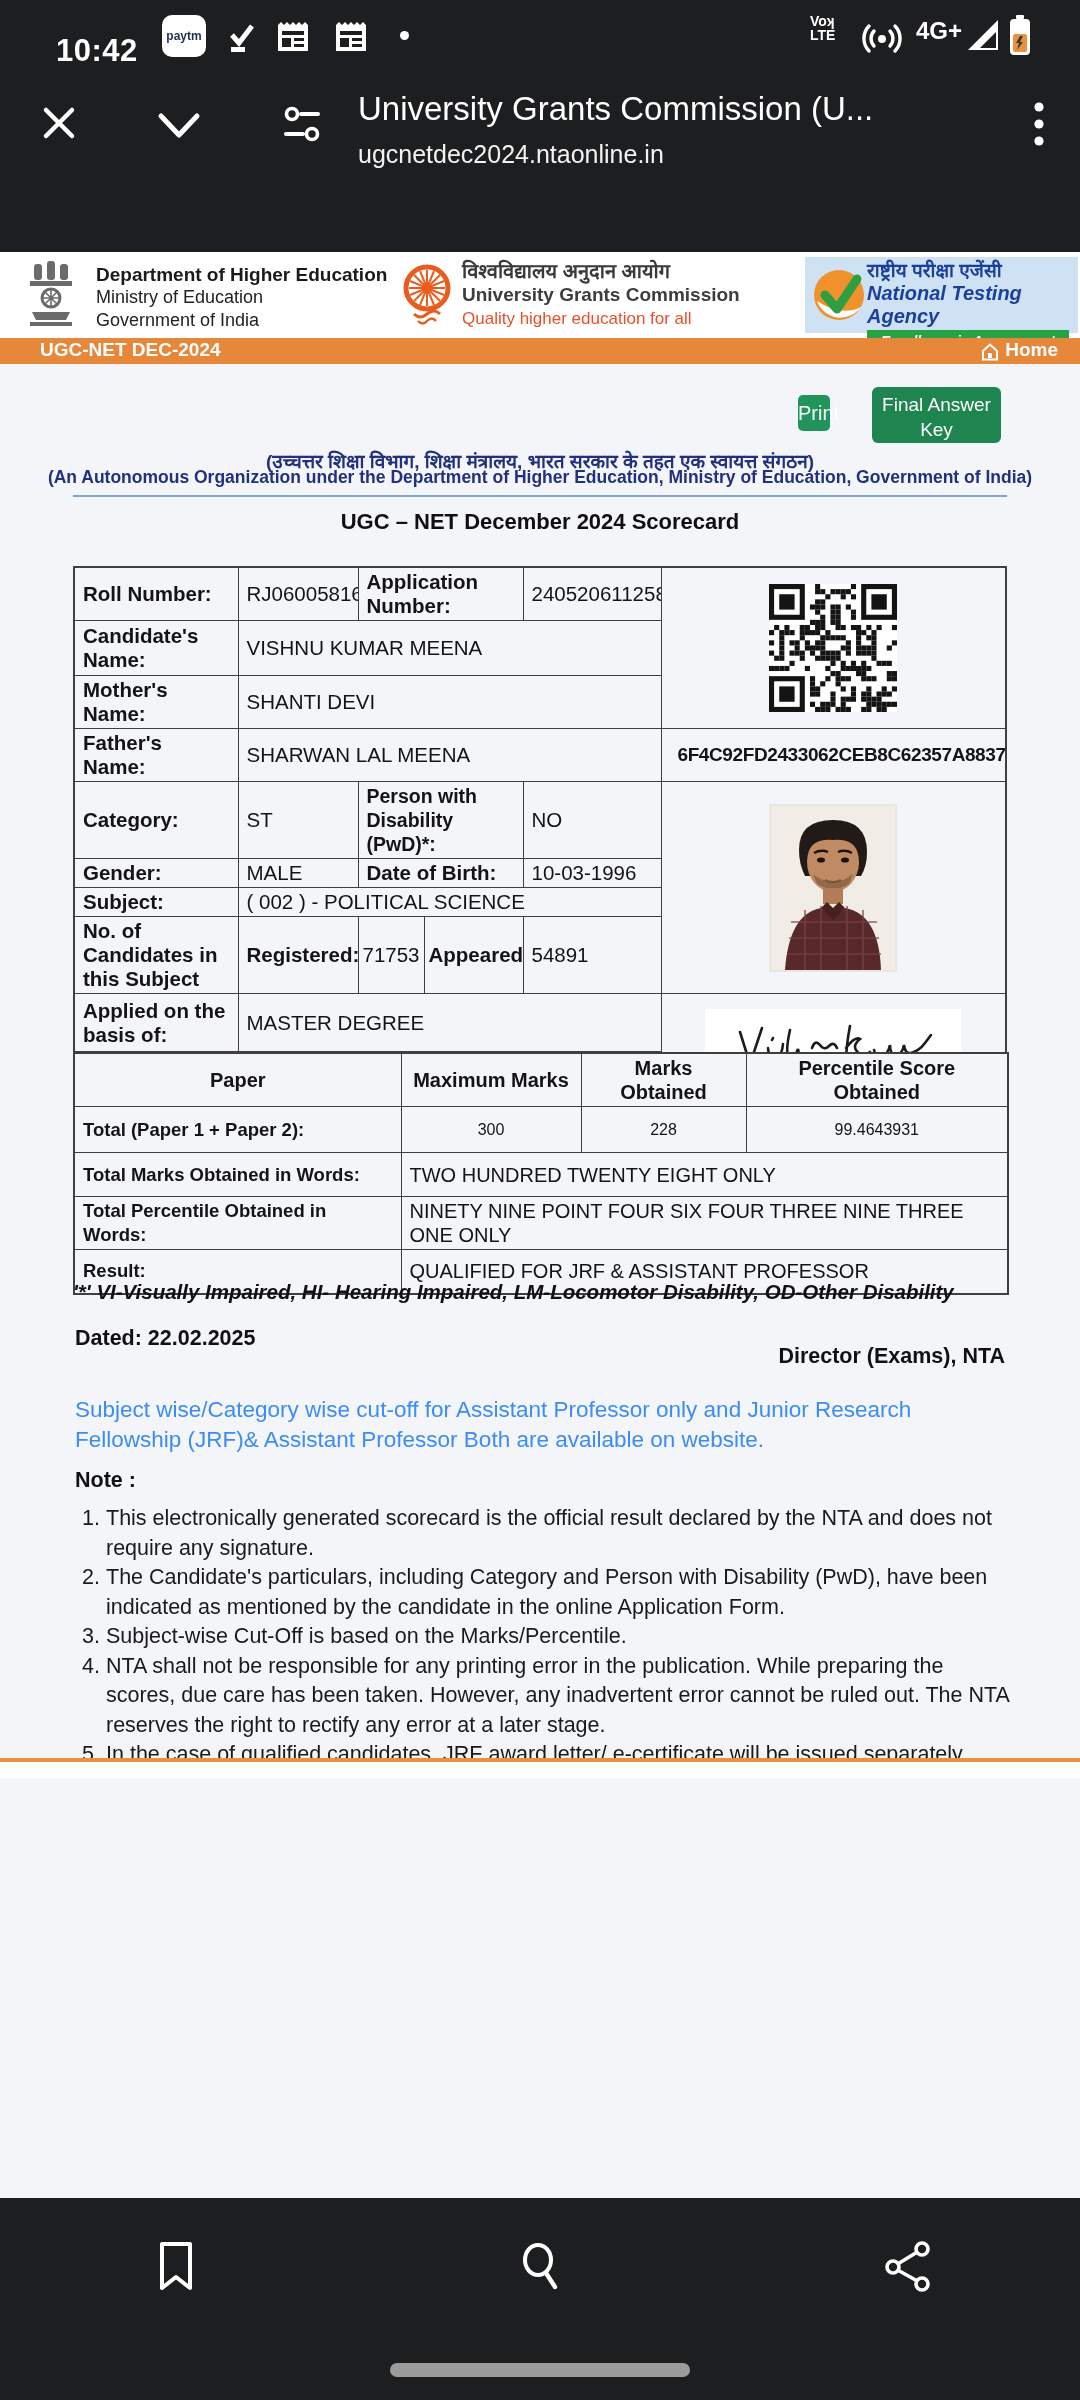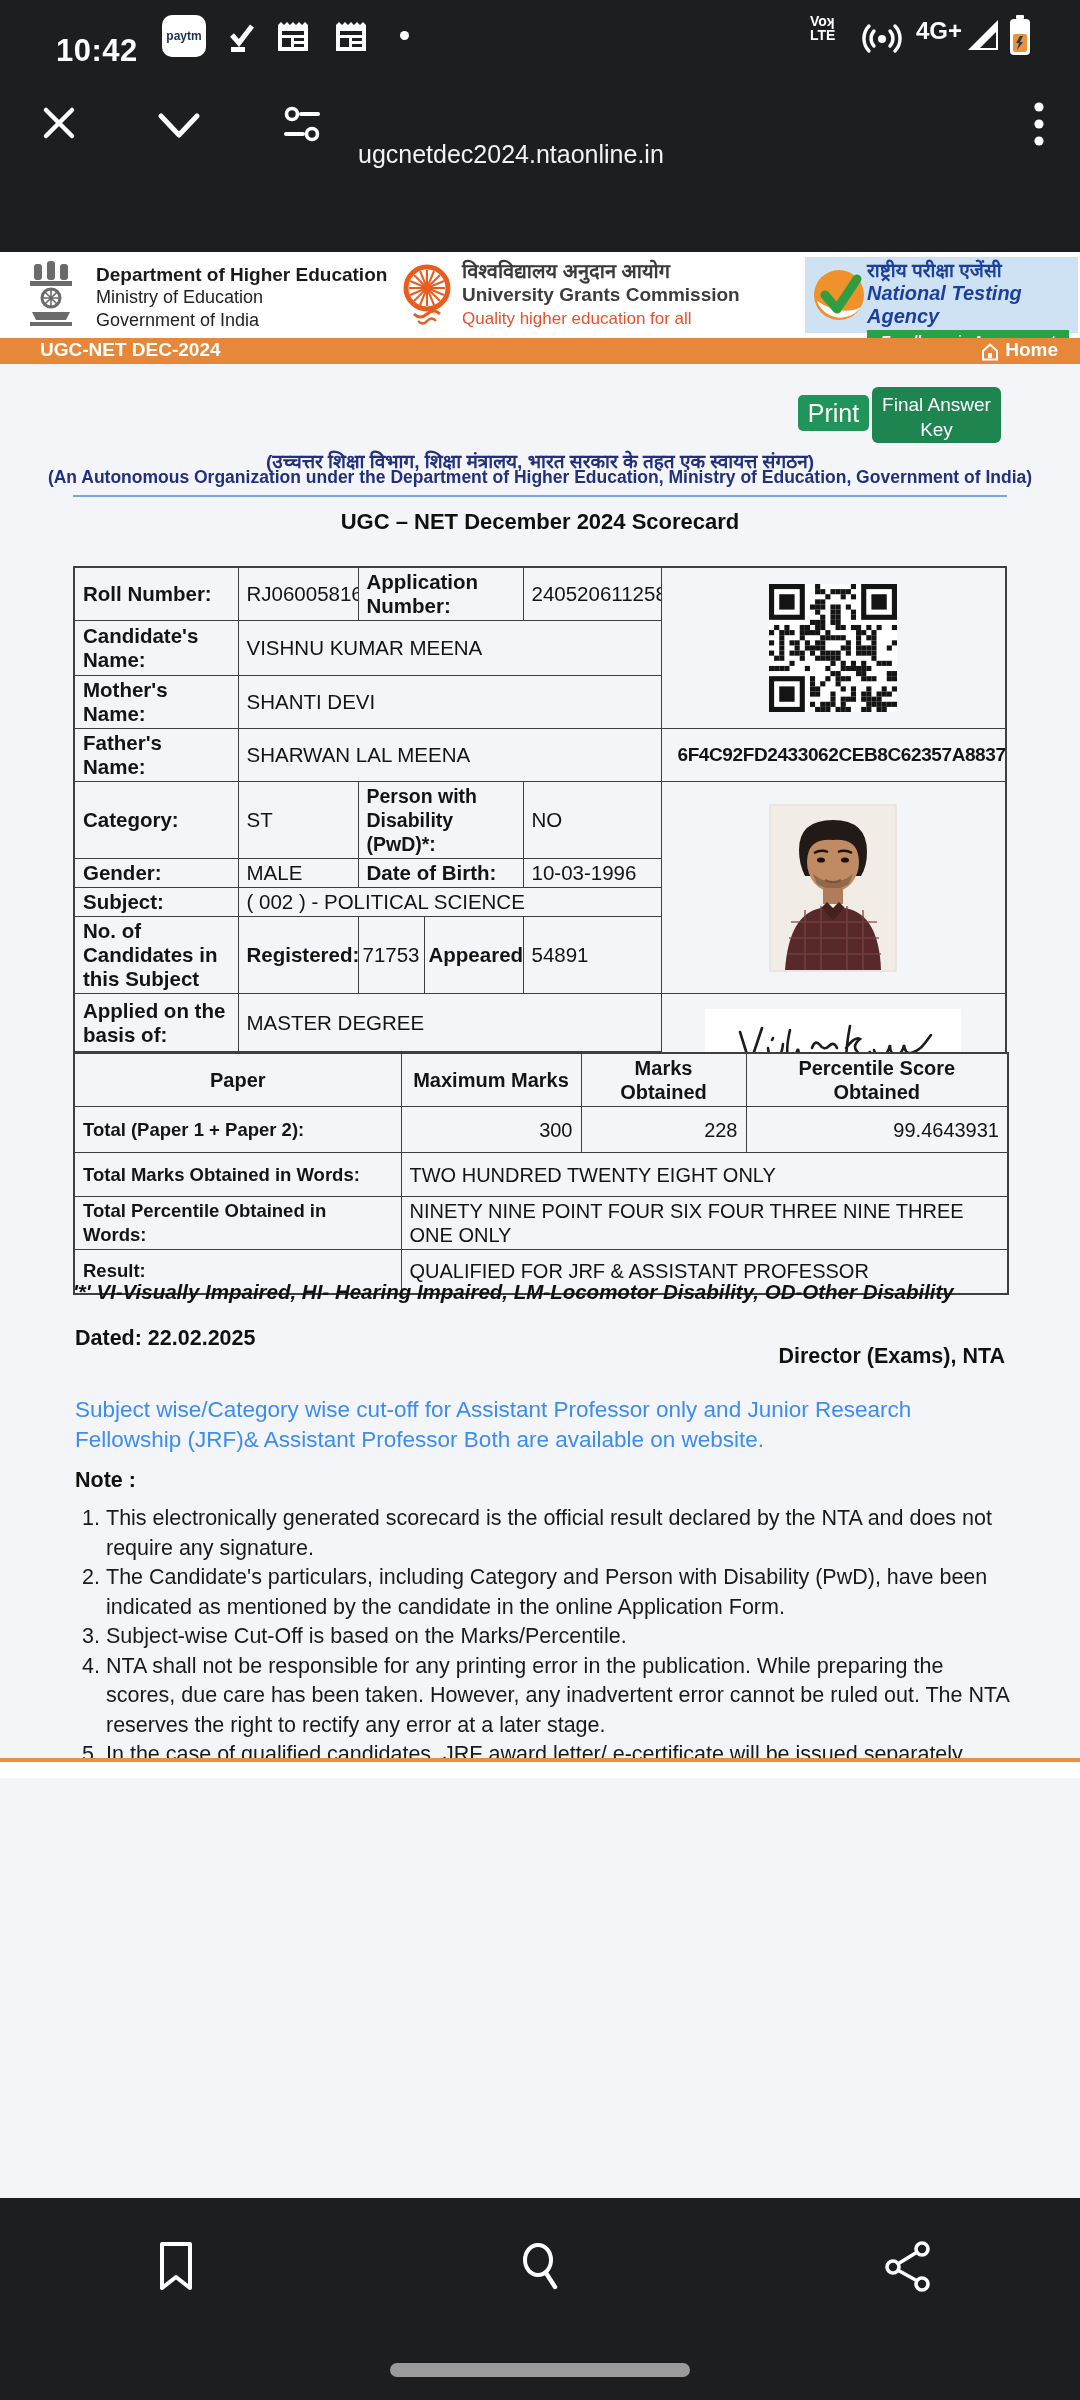--- a/index.html
+++ b/index.html
@@ -43,35 +43,35 @@
   .nta-green { margin-top:2px; width:202px; height:22px; background:#27a345; color:#fff; font-size:14px; font-weight:bold; font-style:italic; text-align:center; line-height:22px; }
 
   
   #orange-bar { position:absolute; top:338px; left:0; width:1080px; height:26px; background:#e7873a; color:#fff; }
   .banner-exam { position:absolute; left:40px; top:1px; font-size:19px; font-weight:bold; }
   .banner-home { position:absolute; right:22px; top:1px; font-size:19px; font-weight:bold; display:flex; gap:6px; align-items:flex-end; }
 
   
   #content { position:absolute; top:364px; left:0; width:1080px; height:1394px; background:#f3f5f9; }
   .btn { position:absolute; color:#fff; text-align:center; border:none; cursor:pointer; }
-  #print-btn { left:798px; top:31px; width:71px; height:36px; background:#20945a; border-radius:5px; font-size:25px; line-height:36px; }
+  #print-btn { left:798px; top:31px; width:32px; height:36px; background:#20945a; border-radius:5px; font-size:20px; line-height:36px; }
   #fak-btn { left:872px; top:23px; width:129px; height:56px; background:#1e8550; border-radius:6px; font-size:19px; font-weight:normal; line-height:25px; padding-top:3px; }
   .org-line { position:absolute; left:0; width:1080px; text-align:center; color:#22307e; }
   #org-hindi { top:84px; font-size:19px; font-weight:bold; }
   #org-english { top:103px; font-size:17.5px; font-weight:bold; }
   #blue-rule { position:absolute; top:131px; left:73px; width:934px; height:2px; background:#7ba6d2; }
   #scorecard-title { position:absolute; top:145px; left:0; width:1080px; text-align:center; font-size:22px; font-weight:bold; color:#101010; }
 
   table { border-collapse:collapse; table-layout:fixed; background:#f3f5f9; }
   td { border:1.6px solid #3f3f3f; font-size:20.5px; color:#141414; padding:2px 8px; vertical-align:middle; line-height:24px; overflow:hidden; }
   .lbl { font-weight:bold; }
   #table1 { position:absolute; top:202px; left:73px; width:932px; border:2px solid #3f3f3f; }
   #table2 { position:absolute; top:688px; left:73px; width:934px; border:2px solid #3f3f3f; }
   #table2 td.hdr { font-weight:bold; text-align:center; font-size:20px; }
-  #table2 td.val { text-align:right; font-size:20px;margin-top:16px; }
+  #table2 td.val { text-align:center; font-size:16px;margin-top:16px; }
   #table2 td.l2 { font-weight:bold; font-size:18.5px; }
   .media-cell { text-align:center; padding:0; }
   .qr-hash { font-size:19px; font-weight:bold; text-align:center; letter-spacing:-0.4px; padding:2px 16px; }
   .sig-box { width:256px; height:76px; background:#fff; margin:0 auto; display:flex; align-items:center; justify-content:center; }
 
   #footnote { position:absolute; top:916px; left:73px; font-size:20.5px; font-weight:bold; font-style:italic; color:#111; }
   #dated { position:absolute; top:962px; left:75px; font-size:21.5px; font-weight:bold; color:#111; }
   #director { position:absolute; top:980px; right:75px; font-size:21.5px; font-weight:bold; color:#111; }
   #cutoff-link { position:absolute; top:1031px; left:75px; width:945px; font-size:22.5px; line-height:30px; color:#3c8cf2; cursor:pointer; }
   #note-heading { position:absolute; top:1104px; left:75px; font-size:21.5px; font-weight:bold; color:#111; }
@@ -165,20 +165,21 @@
         </svg>
     </span>
     <span class="bb-ic" style="left:280px;top:44px">
       <svg width="44" height="36" viewBox="0 0 44 36">
           <circle cx="12" cy="8" r="5.5" fill="none" stroke="#fff" stroke-width="3.6"></circle>
           <line x1="21" y1="8" x2="38" y2="8" stroke="#fff" stroke-width="4" stroke-linecap="round"></line>
           <circle cx="32" cy="28" r="5.5" fill="none" stroke="#fff" stroke-width="3.6"></circle>
           <line x1="6" y1="28" x2="23" y2="28" stroke="#fff" stroke-width="4" stroke-linecap="round"></line>
         </svg>
     </span>
+    <div class="bb-title">University Grants Commission (U...</div>
     <div class="bb-url">ugcnetdec2024.ntaonline.in</div>
     <span class="bb-ic" style="left:1032px;top:38px">
       <svg width="14" height="48" viewBox="0 0 14 48">
           <circle cx="7" cy="7" r="4.6" fill="#fff"></circle>
           <circle cx="7" cy="24" r="4.6" fill="#fff"></circle>
           <circle cx="7" cy="41" r="4.6" fill="#fff"></circle>
         </svg>
     </span>
   </div>
 

